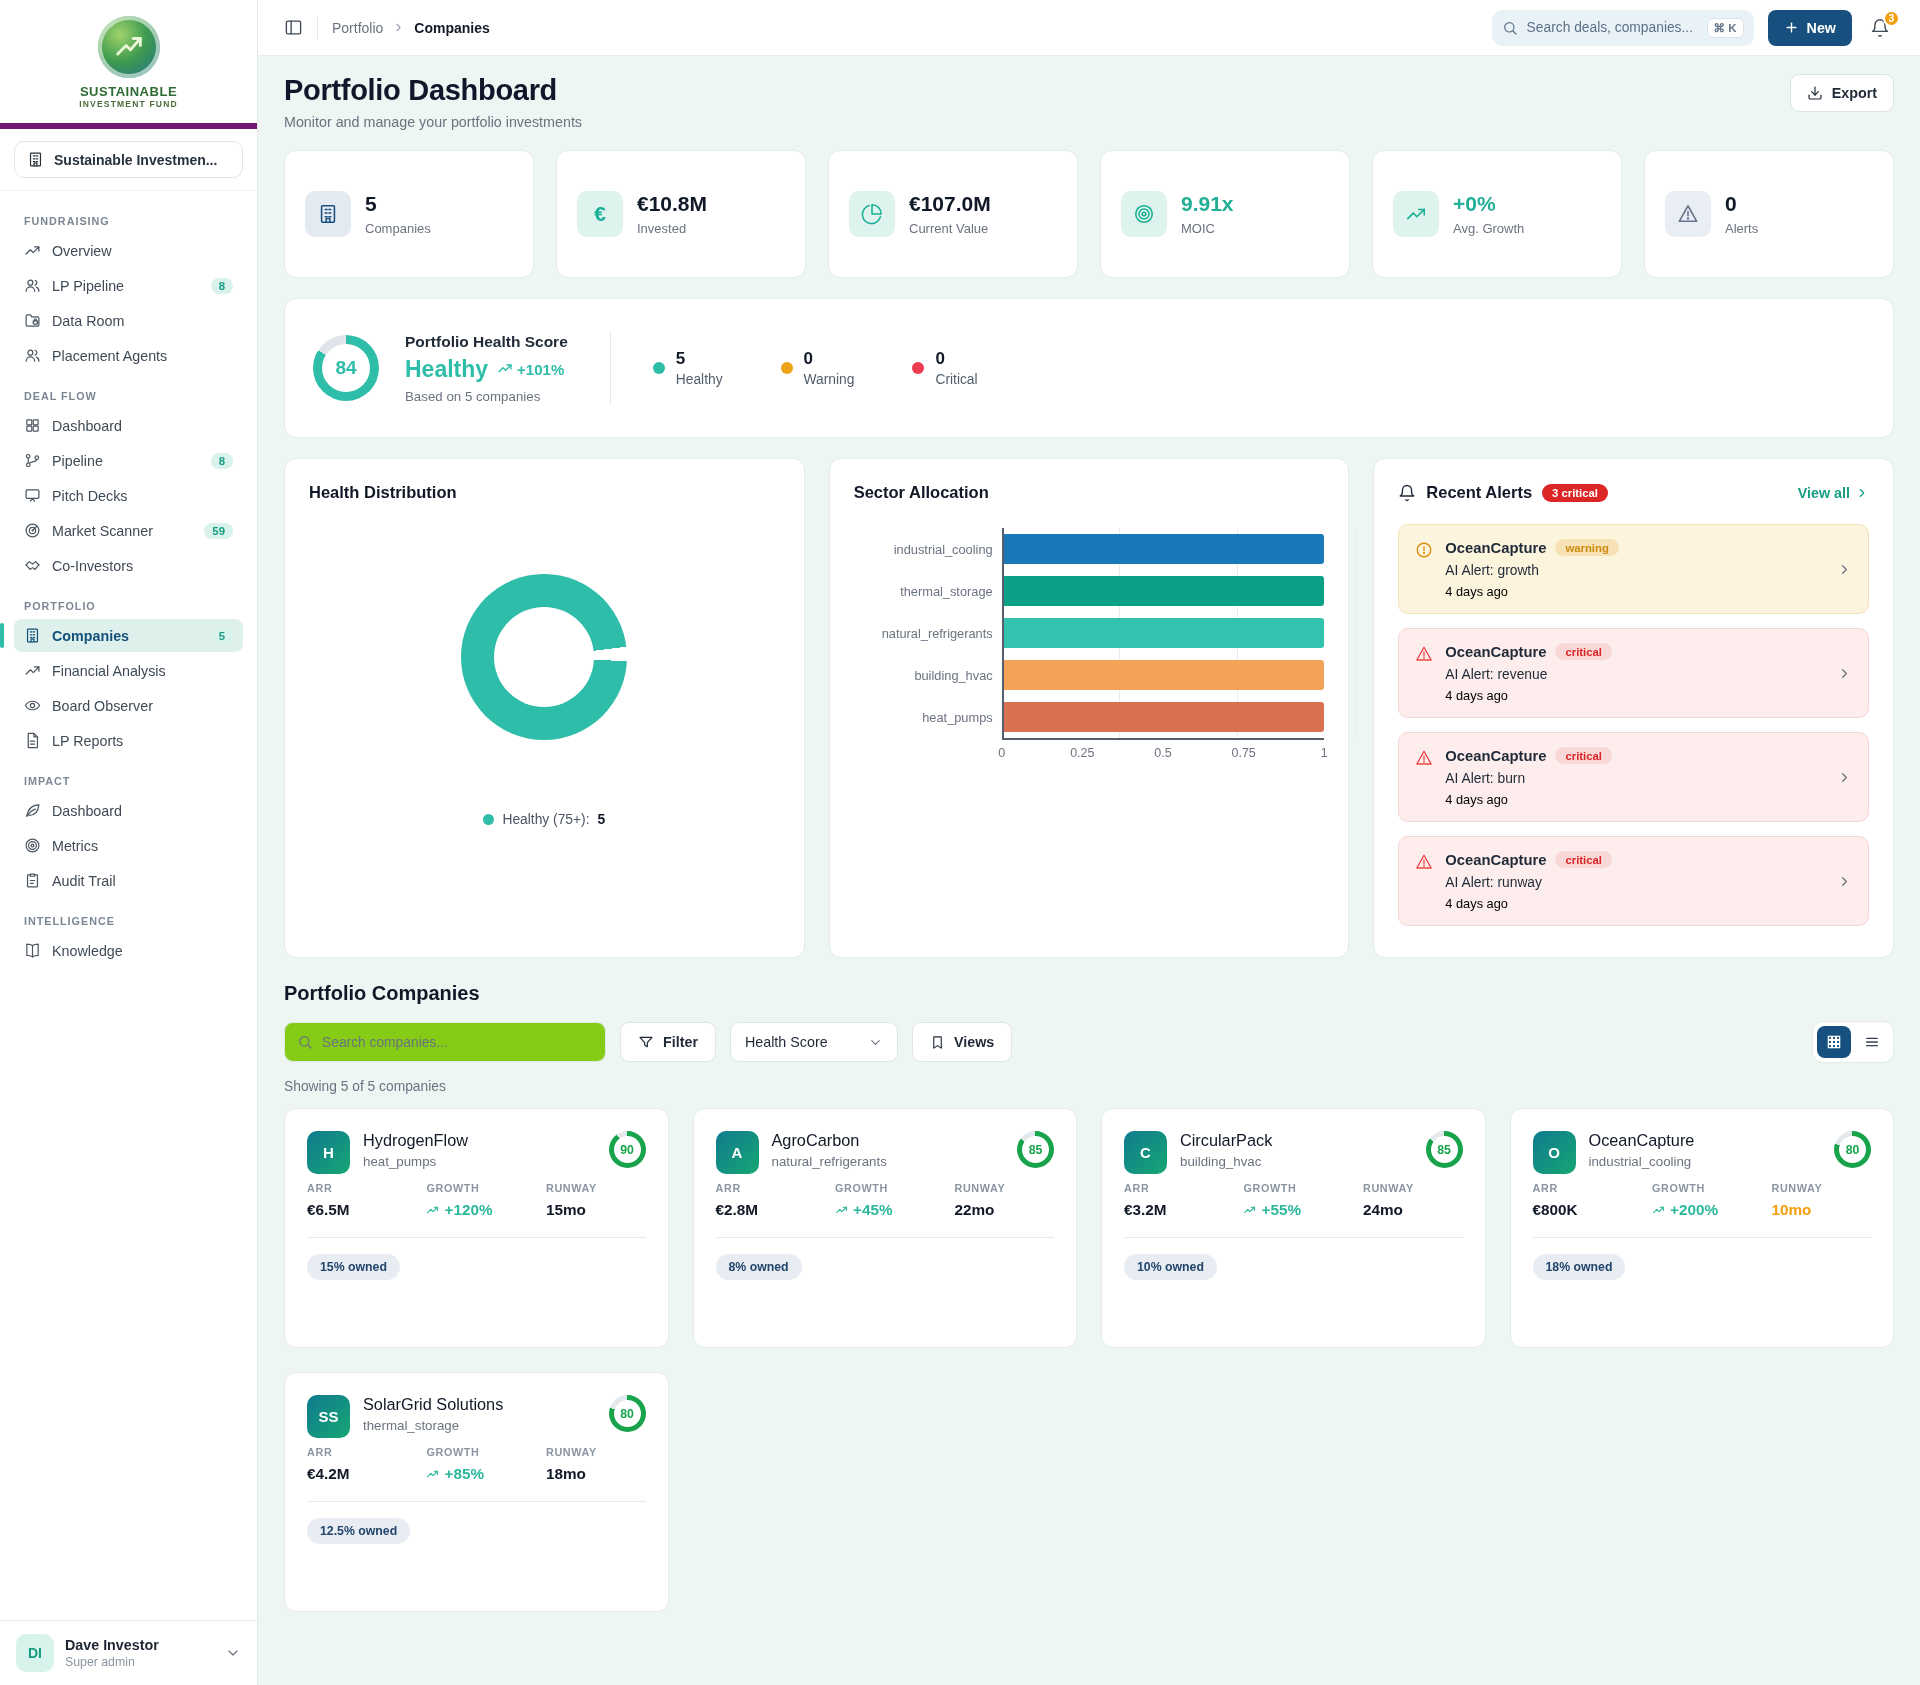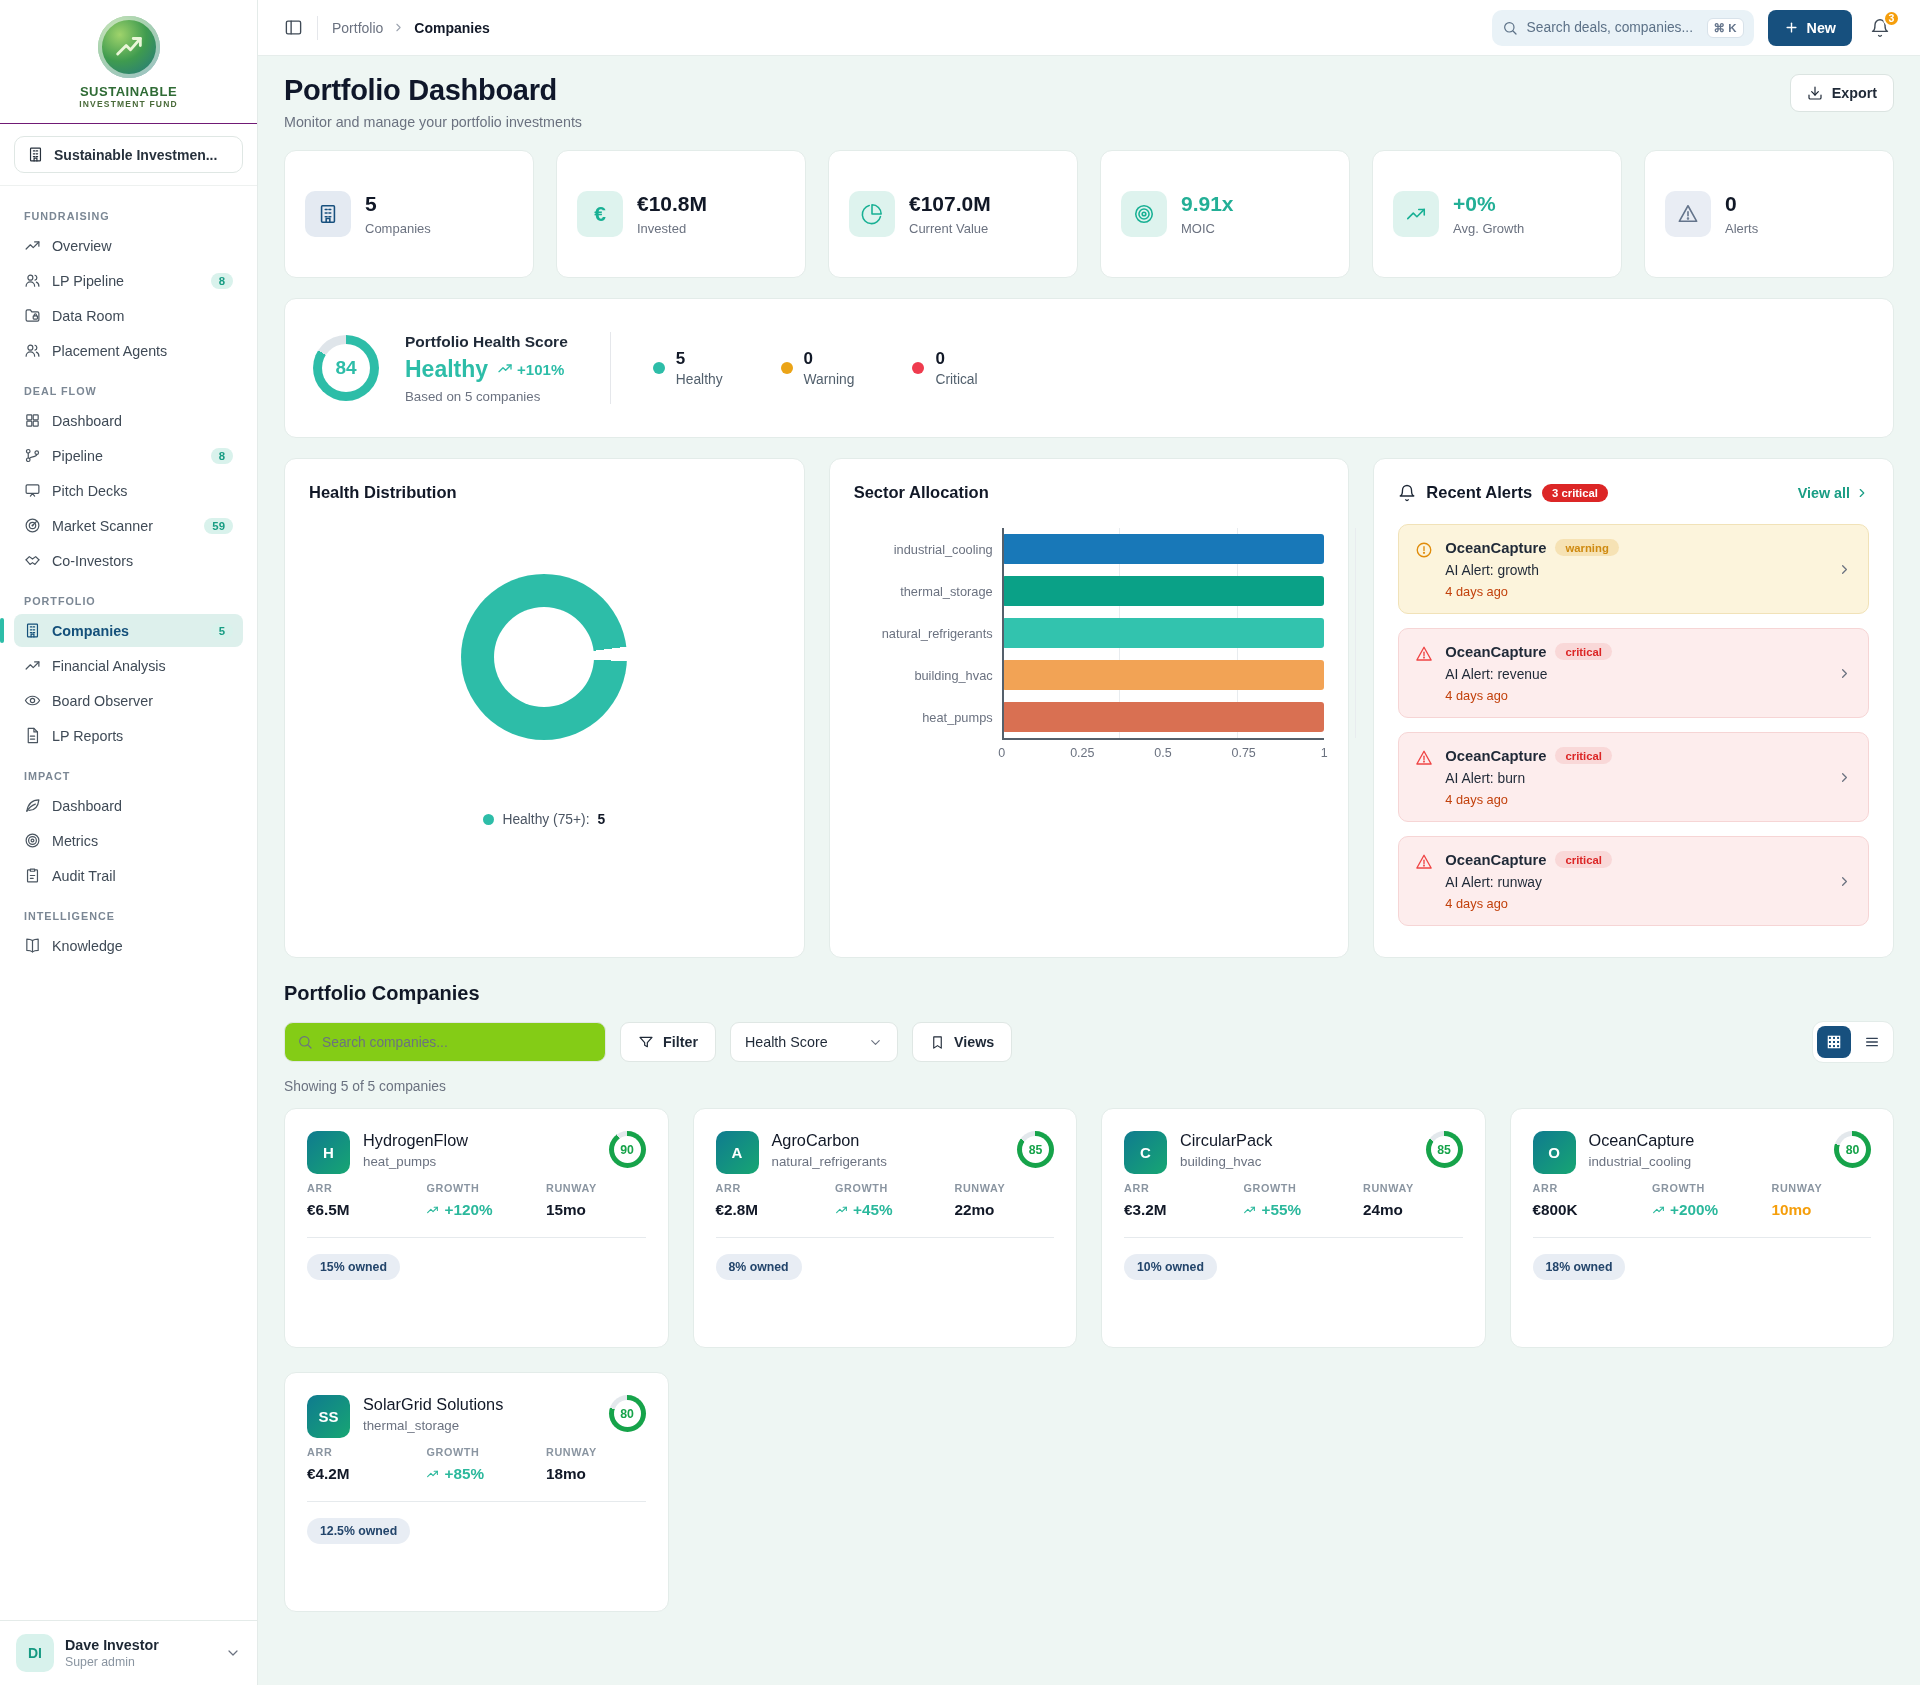--- a/index.html
+++ b/index.html
@@ -8,21 +8,21 @@
   }
   *{box-sizing:border-box;margin:0;padding:0}
   html,body{margin:0}
   body{font-family:"Liberation Sans",sans-serif;color:#1f2937;background:var(--bg)}
   .app{display:flex;width:1920px;height:1685px;overflow:hidden;background:var(--bg)}
   .ic{display:inline-block;vertical-align:middle;flex:none}
   svg{display:block}
 
   
   .sidebar{width:258px;background:#fff;border-right:1px solid #e4ebe9;display:flex;flex-direction:column;position:relative}
-  .logo-wrap{padding:12px 16px 14px;border-bottom:1px solid #701a75;text-align:center}
+  .logo-wrap{padding:12px 16px 14px;border-bottom:6px solid #701a75;text-align:center}
   .logo-emblem{width:62px;height:62px;margin:4px auto 6px;border-radius:50%;
     background:radial-gradient(circle at 35% 30%,#9fd36b 0%,#3f9b4f 45%,#1c6e8c 100%);
     display:grid;place-items:center;box-shadow:inset 0 0 0 4px rgba(255,255,255,.55)}
   .logo-line1{font-size:13px;font-weight:700;letter-spacing:.04em;color:#2f6b35}
   .logo-line2{font-size:8.5px;font-weight:700;letter-spacing:.14em;color:#4a6b3a}
   .org-row{padding:12px 14px;border-bottom:1px solid #eef1f0}
   .org-btn{display:flex;align-items:center;gap:10px;width:100%;padding:9px 12px;border:1px solid #dfe7e4;border-radius:10px;background:#fff;font-size:14px;font-weight:600;color:#27313c;white-space:nowrap;overflow:hidden}
   .nav{flex:1;overflow:hidden;padding:6px 14px 0}
   .nav-title{font-size:10.8px;font-weight:700;letter-spacing:.09em;color:#7b8794;margin:18px 10px 7px}
   .nav-item{display:flex;align-items:center;gap:11px;padding:8px 10px;margin-bottom:2px;border-radius:8px;color:#3f4a56;font-size:14.3px;position:relative;cursor:pointer}
@@ -120,21 +120,21 @@
   .alert-item.critical{background:#fdeded;border-color:#f6d5d5}
   .alert-item.warning .al-ic{color:#e08c0b}
   .alert-item.critical .al-ic{color:#ef4444}
   .al-ic{margin-top:2px}
   .al-name-row{display:flex;align-items:center;gap:9px}
   .al-name{font-size:14.8px;font-weight:700;color:#1f2937}
   .sev-pill{font-size:11.3px;font-weight:600;padding:2.5px 10px;border-radius:999px}
   .alert-item.warning .sev-pill{background:#f6e2b4;color:#cf8a10}
   .alert-item.critical .sev-pill{background:#f9d8d8;color:#dc2626}
   .al-msg{font-size:13.8px;color:#1f2937;margin-top:7px}
-  .al-time{font-size:12.8px;color:#c2410c;margin-top:6px}
+  .al-time{font-size:12.8px;color:#000000;margin-top:6px}
   .al-chev{margin-left:auto;align-self:center;color:#6b7280}
 
   .companies-title{margin-top:24px;font-size:20px;font-weight:700;color:#111827}
   .toolbar{margin-top:16px;display:flex;align-items:center;gap:14px}
   .search-box{display:flex;align-items:center;gap:9px;width:322px;height:40px;background:#84cc16;border:1px solid #dfe7e4;border-radius:9px;padding:0 12px;color:#6b7280}
   .search-box input{border:none;outline:none;background:transparent;flex:1;font-size:13.8px;font-family:inherit;color:#334155;min-width:0}
   .search-box input::placeholder{color:#6b7280}
   .tool-btn{display:flex;align-items:center;gap:9px;height:40px;padding:0 17px;background:#fff;border:1px solid #dfe7e4;border-radius:9px;font-size:14.3px;font-weight:600;color:#1f2937;cursor:pointer}
   .select-btn{display:flex;align-items:center;justify-content:space-between;width:168px;height:40px;padding:0 14px;background:#fff;border:1px solid #dfe7e4;border-radius:9px;font-size:14.3px;color:#1f2937;cursor:pointer}
   .toggle-group{margin-left:auto;display:flex;gap:4px;background:#fff;border:1px solid #e3ece9;border-radius:11px;padding:4px}

